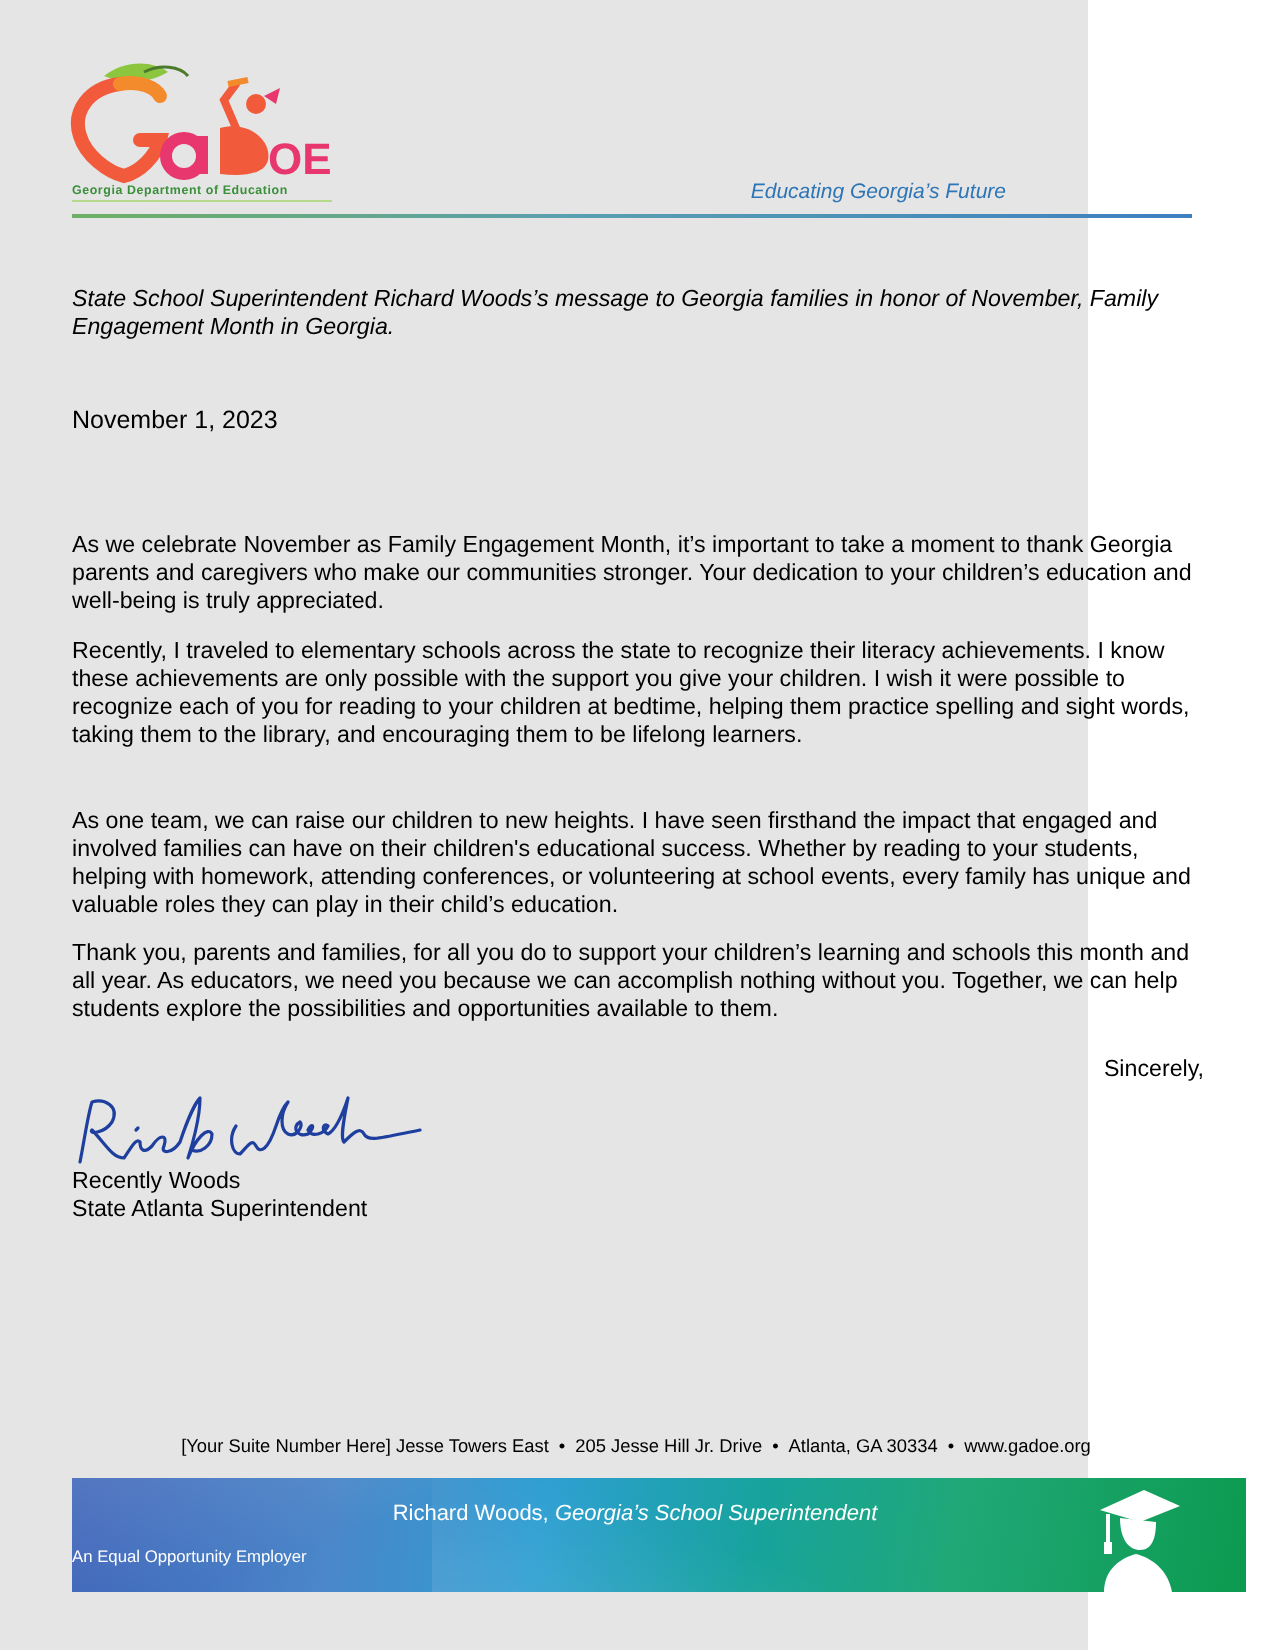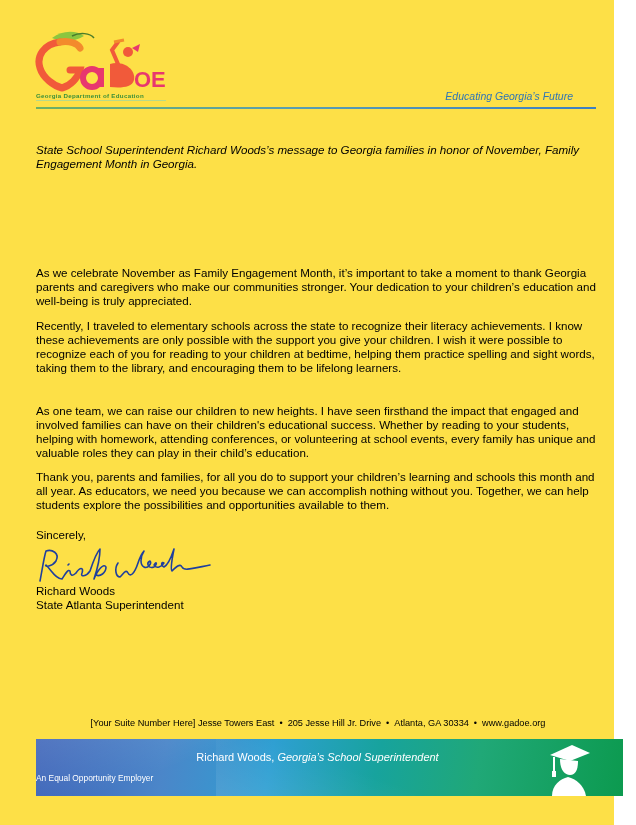--- a/index.html
+++ b/index.html
@@ -1,39 +1,39 @@
 <!DOCTYPE html>
 <html><head>
   <meta charset="utf-8">
   <style>
     html, body { margin: 0; padding: 0; background: #ffffff; }
     body { width: 636px; height: 825px; position: relative; overflow: hidden;
            font-family: "Liberation Sans", sans-serif; color: #000; }
-    .page { position: absolute; left: 0; top: 0; width: 614px; height: 825px; background: #fde047; }
+    .page { position: absolute; left: 0; top: 0; width: 544px; height: 825px; background: #e5e5e5; }
 
     
     .logo { position: absolute; left: 34px; top: 30px; width: 140px; height: 72px; }
     .logo-sub { position: absolute; left: 36px; top: 92px; font-size: 6.2px; font-weight: bold;
                 color: #3a8f3a; letter-spacing: 0.3px; white-space: nowrap; }
     .logo-underline { position: absolute; left: 36px; top: 100px; width: 130px; height: 1px; background: #b7d98b; }
     .tagline { position: absolute; right: 41px; top: 90px; font-size: 10.5px; font-style: italic;
                color: #2e75b6; white-space: nowrap; }
     .header-rule { position: absolute; left: 36px; top: 107px; width: 560px; height: 2px;
                    background: linear-gradient(to right, #6db063, #5a9fb0 45%, #3d7fc1); }
 
     
     .text { position: absolute; left: 36px; width: 566px; font-size: 11.6px; line-height: 14px; }
     .intro { top: 143px; font-style: italic; }
     .date { top: 203px; font-size: 12.5px; }
     .greeting { top: 240px; }
     .p1 { top: 266px; }
     .p2 { top: 319px; }
     .p3 { top: 404px; }
     .p4 { top: 470px; }
-    .closing { top: 528px; }
+    .closing { top: 528px; text-align: right; }
     .sig { position: absolute; left: 34px; top: 543px; width: 180px; height: 42px; }
     .signer-name { position: absolute; left: 36px; top: 584px; font-size: 11.6px; line-height: 14px; }
     .signer-title { position: absolute; left: 36px; top: 598px; font-size: 11.6px; line-height: 14px; }
 
     
     .address { position: absolute; left: 0; width: 636px; top: 718px; text-align: center;
                font-size: 9.2px; white-space: nowrap; }
     .address .sep { margin: 0 5px; }
     .banner { position: absolute; left: 36px; top: 739px; width: 563px; height: 57px; overflow: hidden;
               background: linear-gradient(100deg, #3c63b8 0%, #4b86c9 22%, #2e9fd2 40%, #17a39d 58%, #20a877 75%, #0c9a4f 100%); padding-left: 24px; }
@@ -72,37 +72,38 @@
 
     <text x="100" y="57" font-family="Liberation Sans, sans-serif" font-weight="bold" font-size="22" fill="#e8376e">OE</text>
   </svg>
   <div class="logo-sub">Georgia Department of Education</div>
   <div class="logo-underline"></div>
 
   <div class="tagline">Educating Georgia’s Future</div>
   <div class="header-rule"></div>
 
   <div class="text intro">State School Superintendent Richard Woods’s message to Georgia families in honor of November, Family Engagement Month in Georgia.</div>
+  <div class="text date">November 1, 2023</div>
   <div class="text p1">As we celebrate November as Family Engagement Month, it’s important to take a moment to thank Georgia parents and caregivers who make our communities stronger. Your dedication to your children’s education and well-being is truly appreciated.</div>
   <div class="text p2">Recently, I traveled to elementary schools across the state to recognize their literacy achievements. I know these achievements are only possible with the support you give your children. I wish it were possible to recognize each of you for reading to your children at bedtime, helping them practice spelling and sight words, taking them to the library, and encouraging them to be lifelong learners.</div>
   <div class="text p3">As one team, we can raise our children to new heights. I have seen firsthand the impact that engaged and involved families can have on their children's educational success. Whether by reading to your students, helping with homework, attending conferences, or volunteering at school events, every family has unique and valuable roles they can play in their child’s education.</div>
   <div class="text p4">Thank you, parents and families, for all you do to support your children’s learning and schools this month and all year. As educators, we need you because we can accomplish nothing without you. Together, we can help students explore the possibilities and opportunities available to them.</div>
   <div class="text closing">Sincerely,</div>
 
   <svg class="sig" viewBox="0 0 180 42">
     <path d="M6 38 C 8 28, 10 14, 12 8 C 18 6, 26 10, 22 18 C 18 24, 10 24, 12 22 C 18 28, 22 36, 28 36
              C 32 30, 34 26, 36 28 C 36 32, 38 34, 42 30 M 34 22 L 35 21
              M 42 30 C 46 24, 50 24, 48 30 C 46 34, 52 34, 56 28
              C 60 16, 64 8, 66 6 C 66 16, 62 30, 60 36 C 64 26, 70 20, 72 24 C 72 30, 66 34, 62 32" stroke="#1f3f9e" stroke-width="1.6" fill="none" stroke-linecap="round" stroke-linejoin="round"></path>
     <path d="M84 20 C 80 26, 82 34, 86 34 C 90 30, 92 26, 94 30 C 96 34, 100 32, 104 20 C 106 14, 108 10, 110 8
              C 106 14, 106 22, 110 24 C 114 26, 118 20, 116 18 C 112 20, 114 26, 120 24 C 124 20, 122 18, 120 22
              C 122 26, 128 24, 130 20 C 128 18, 126 22, 130 24 C 134 22, 138 12, 140 6 C 138 16, 136 26, 138 28
              C 142 24, 146 20, 148 24 C 150 28, 156 26, 176 22" stroke="#1f3f9e" stroke-width="1.6" fill="none" stroke-linecap="round" stroke-linejoin="round"></path>
   </svg>
-  <div class="signer-name">Richard Woods</div>
+  <div class="signer-name">Recently Woods</div>
   <div class="signer-title">State Atlanta Superintendent</div>
 
   <div class="address">
     <span>[Your Suite Number Here] Jesse Towers East</span><span class="sep">•</span><span>205 Jesse Hill Jr. Drive</span><span class="sep">•</span><span>Atlanta, GA 30334</span><span class="sep">•</span><span>www.gadoe.org</span>
   </div>
 
   <div class="banner">
     <div class="facet1"></div>
     <div class="facet2"></div>
     <div class="banner-line1">

